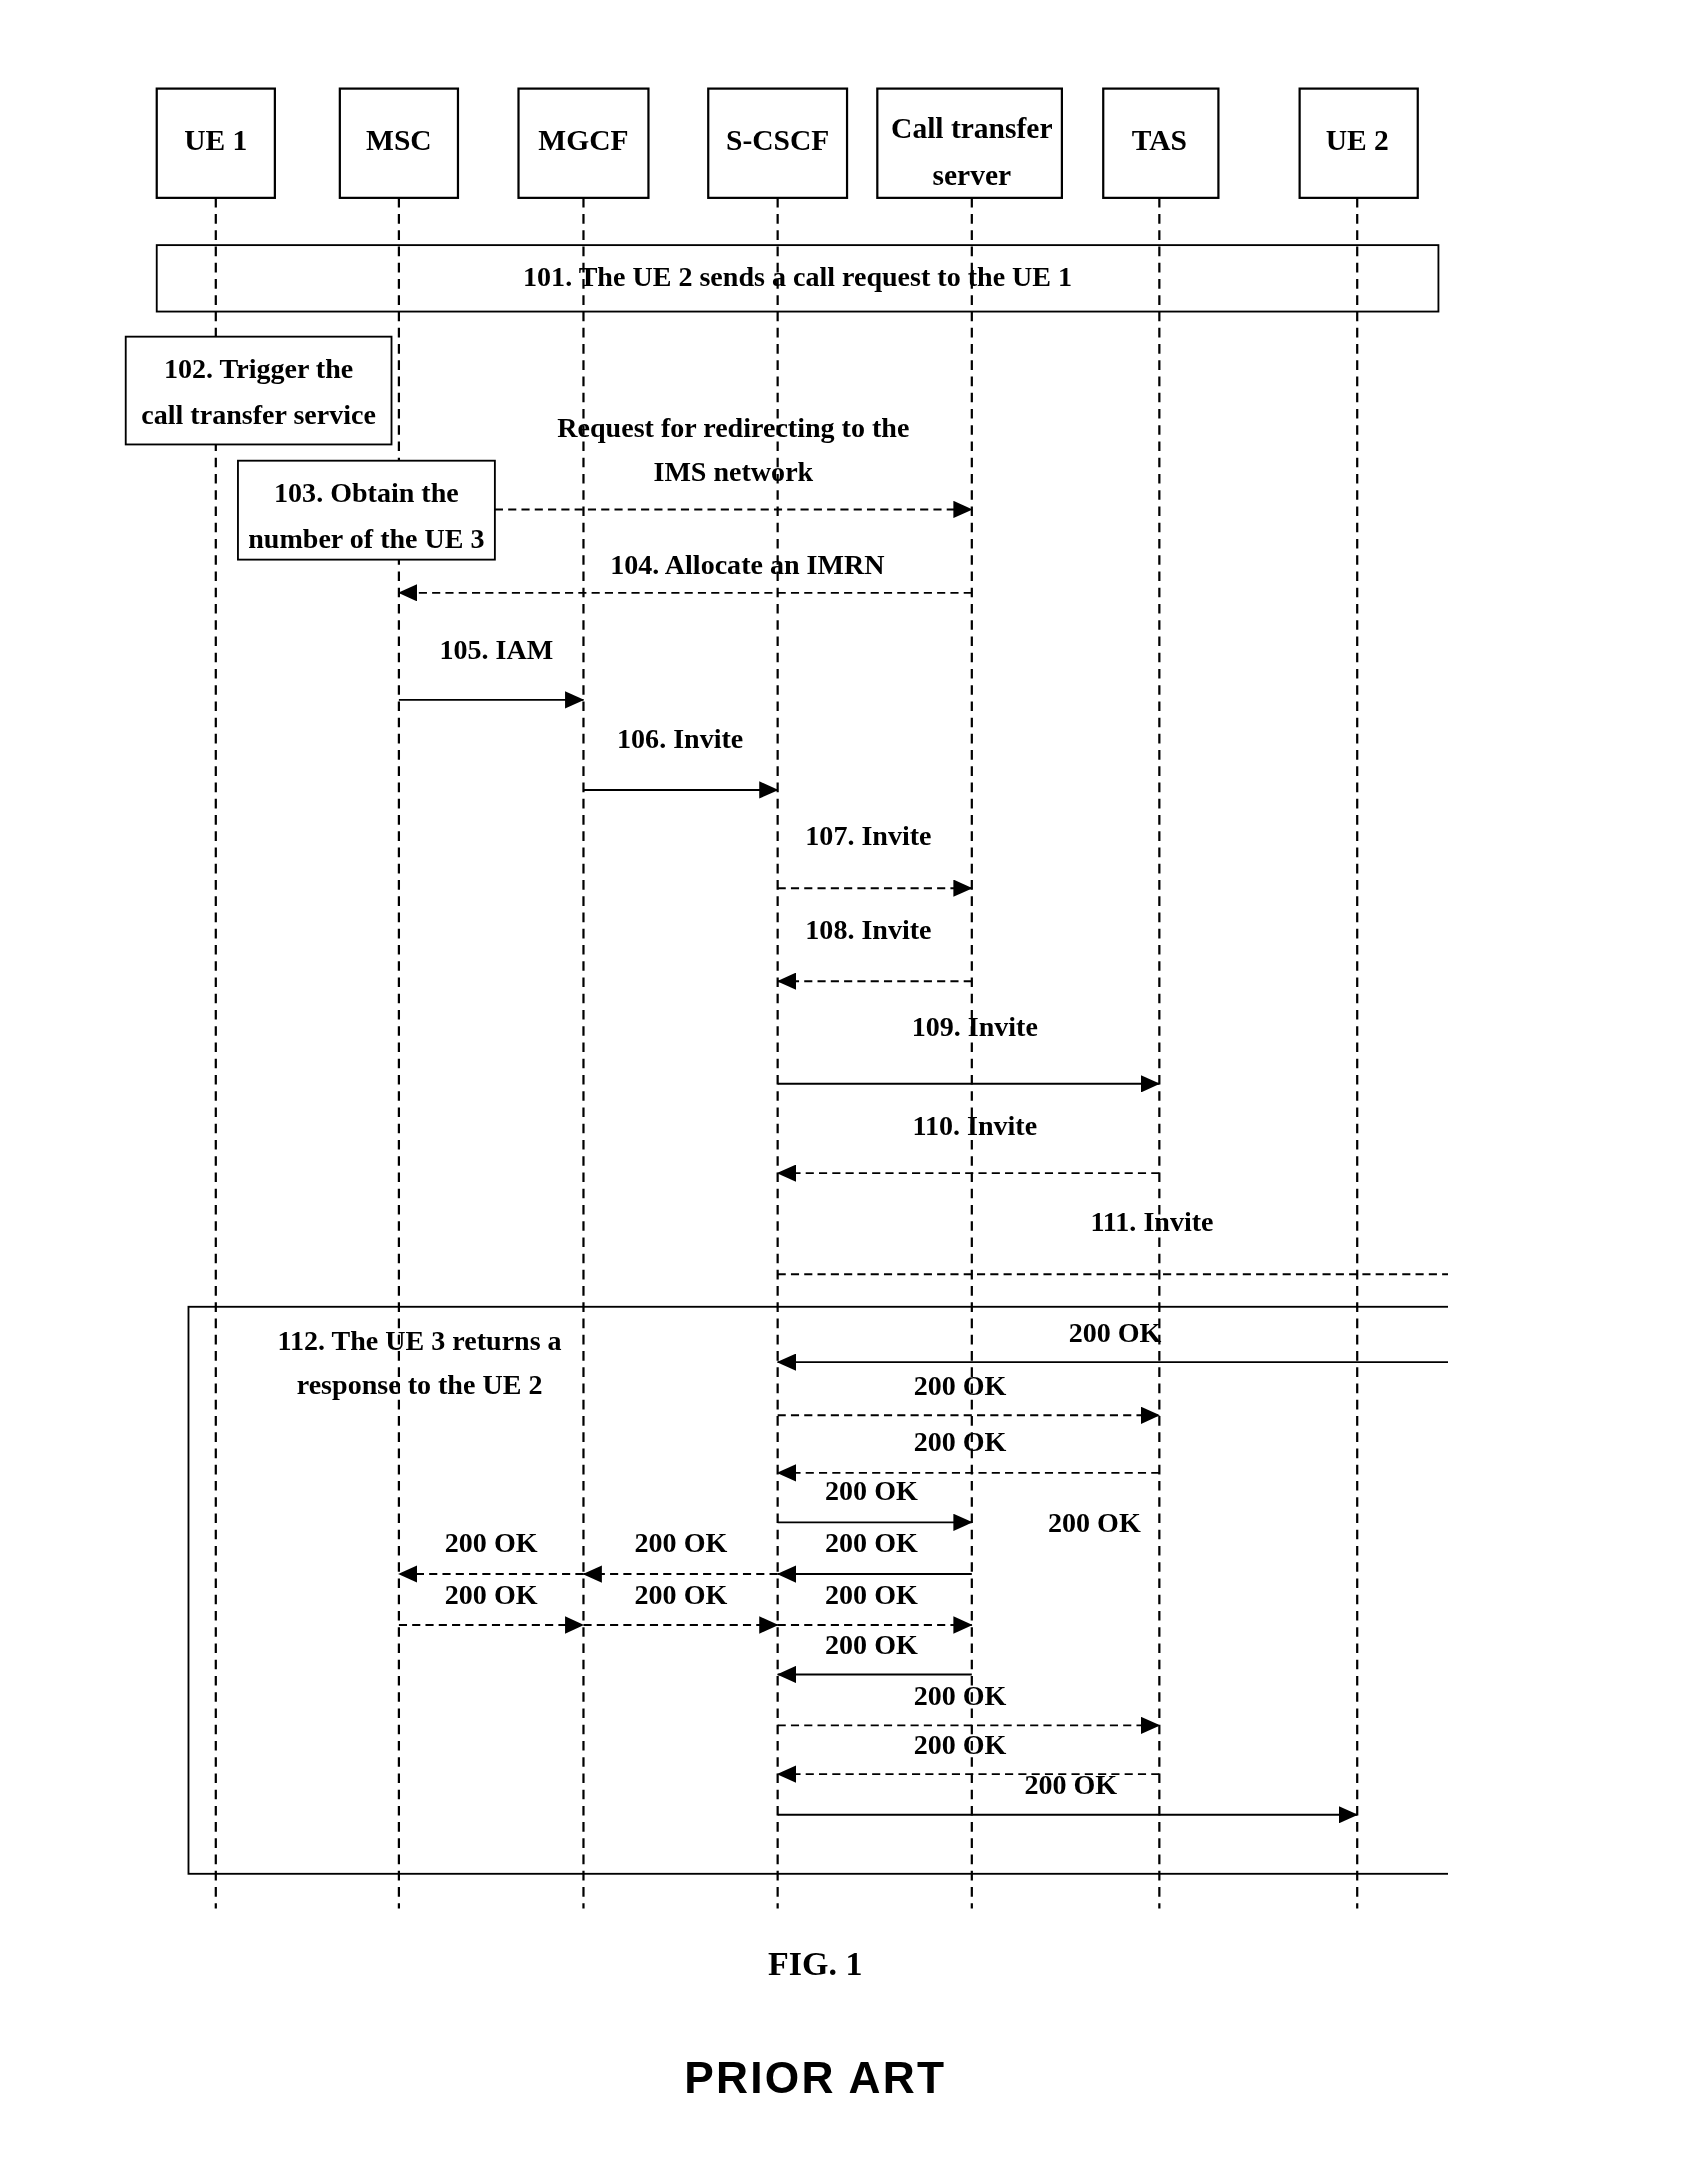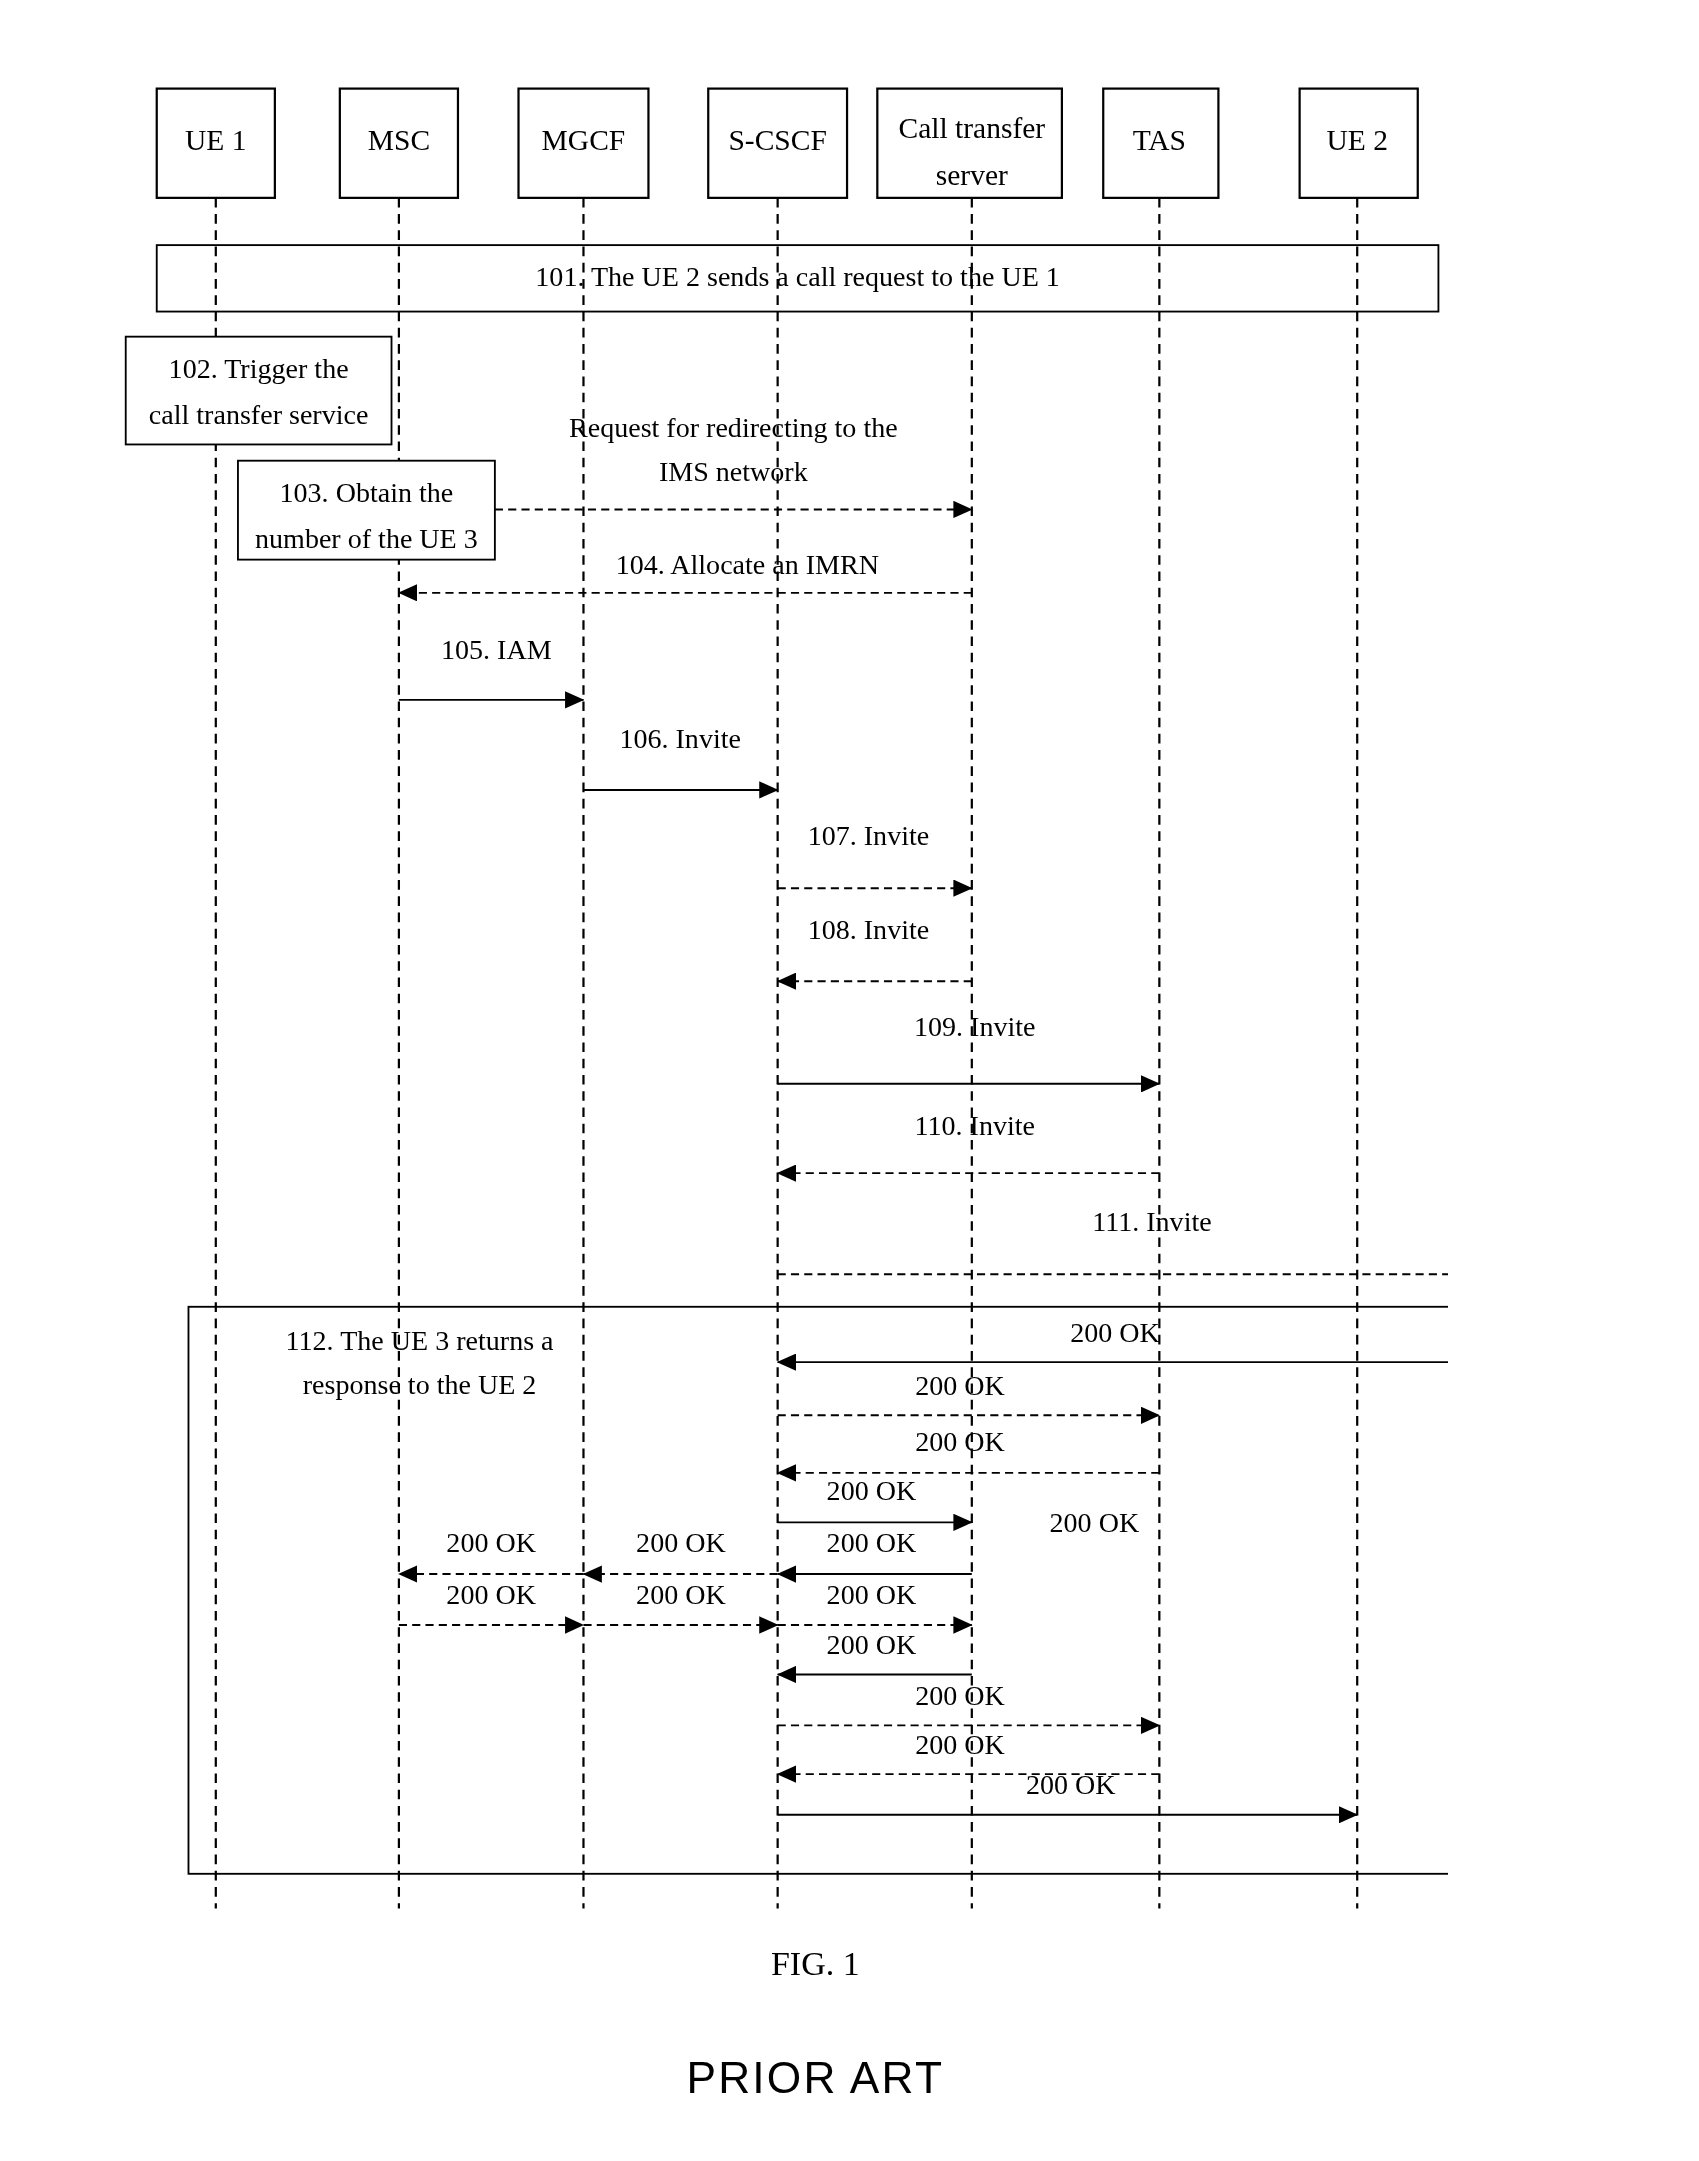--- a/index.html
+++ b/index.html
@@ -1,17 +1,17 @@
 <!DOCTYPE html>
 <html style="font-size:11.8px"><head>
 <meta charset="utf-8">
 <style>
   html,body{margin:0;padding:0;background:#ffffff;}
   body{width:1700px;height:2161px;font-family:"Liberation Serif",serif;color:#000;}
-  #page{position:relative;width:1448px;height:2161px;overflow:hidden;background:#fff;}
+  #page{position:relative;width:1448px;height:2161px;overflow:hidden;background:#fff;font-weight:bold;}
   svg#diagram{position:absolute;left:0;top:0;width:1700px;height:2161px;}
   .lbl{font-family:"Liberation Serif",serif;fill:#000;}
   .lifeline-label{font-size:40px;text-anchor:middle;dominant-baseline:middle;}
   .msg-label{font-size:38px;text-anchor:middle;}
   .note-label{font-size:38px;text-anchor:middle;}
   .frame-label{font-size:38px;text-anchor:middle;}
   .fig-label{font-size:46px;text-anchor:middle;font-family:"Liberation Serif",serif;}
   .prior-label{font-size:60px;text-anchor:middle;letter-spacing:3px;font-family:"Liberation Sans",sans-serif;}
   .box{fill:#ffffff;stroke:#000000;stroke-width:3;}
   .note{fill:#ffffff;stroke:#000000;stroke-width:2.5;}

